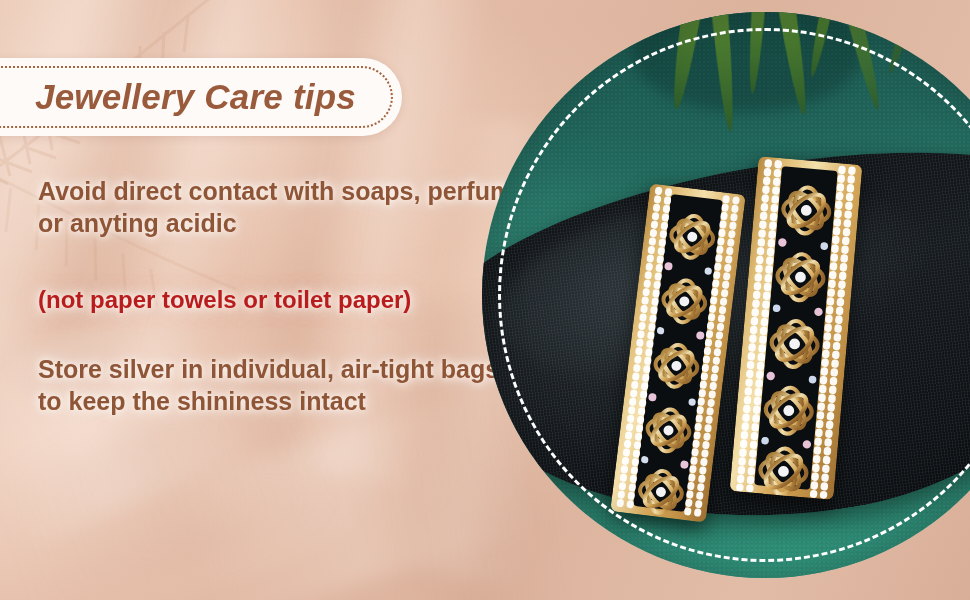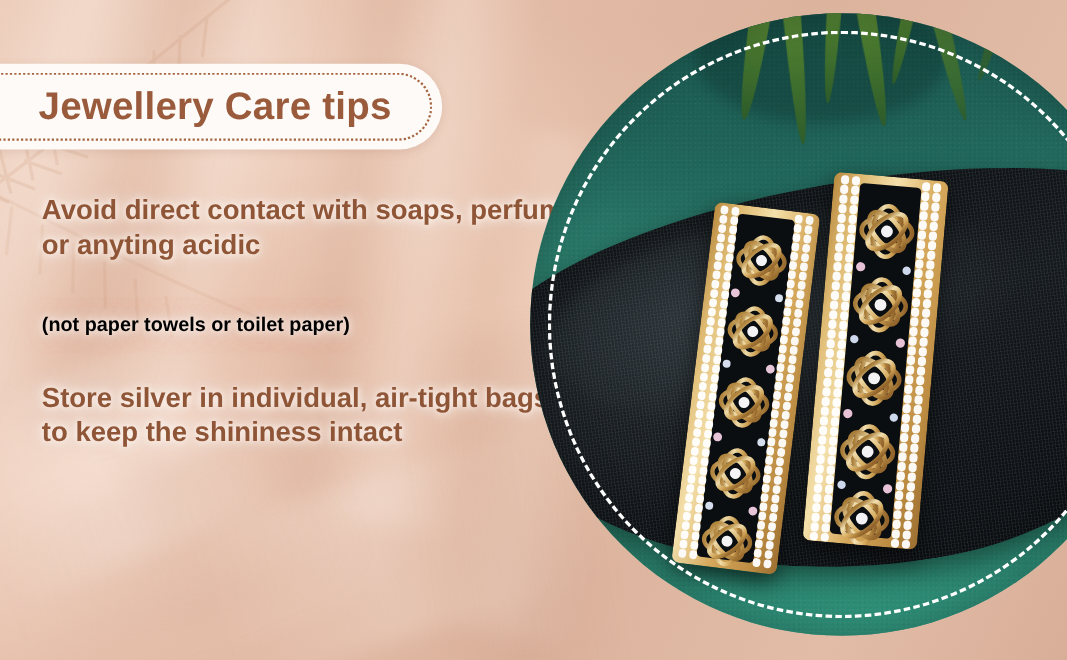--- a/index.html
+++ b/index.html
@@ -82,20 +82,21 @@
     pointer-events: none;
   }
   .title-text {
     position: relative;
     margin-left: 81px;
     font-size: 35px;
     font-weight: bold;
     color: #9a5b3c;
     letter-spacing: 0.2px;
     white-space: nowrap;
+    font-style: italic;
   }
 
   
   .tips {
     position: absolute;
     left: 38px;
     top: 176px;
     width: 520px;
   }
   .tip { margin-bottom: 26px; }
@@ -103,24 +104,24 @@
     font-size: 25px;
     font-weight: bold;
     line-height: 1.26;
     color: #8f5537;
     text-shadow:
       0 0 7px rgba(255,252,250,0.95),
       0 0 14px rgba(255,250,246,0.80),
       0 0 22px rgba(255,248,244,0.55);
   }
   .tip-sub {
-    font-size: 18px;
+    font-size: 24px;
     font-weight: bold;
     line-height: 1.22;
-    color: #000000;
+    color: #b91c1c;
     margin-top: 2px;
     text-shadow:
       0 0 7px rgba(255,252,250,0.95),
       0 0 14px rgba(255,250,246,0.78),
       0 0 20px rgba(255,248,244,0.50);
   }
   #tip-0 { margin-bottom: 46px; }
   #tip-1 { margin-bottom: 40px; }
 
   

